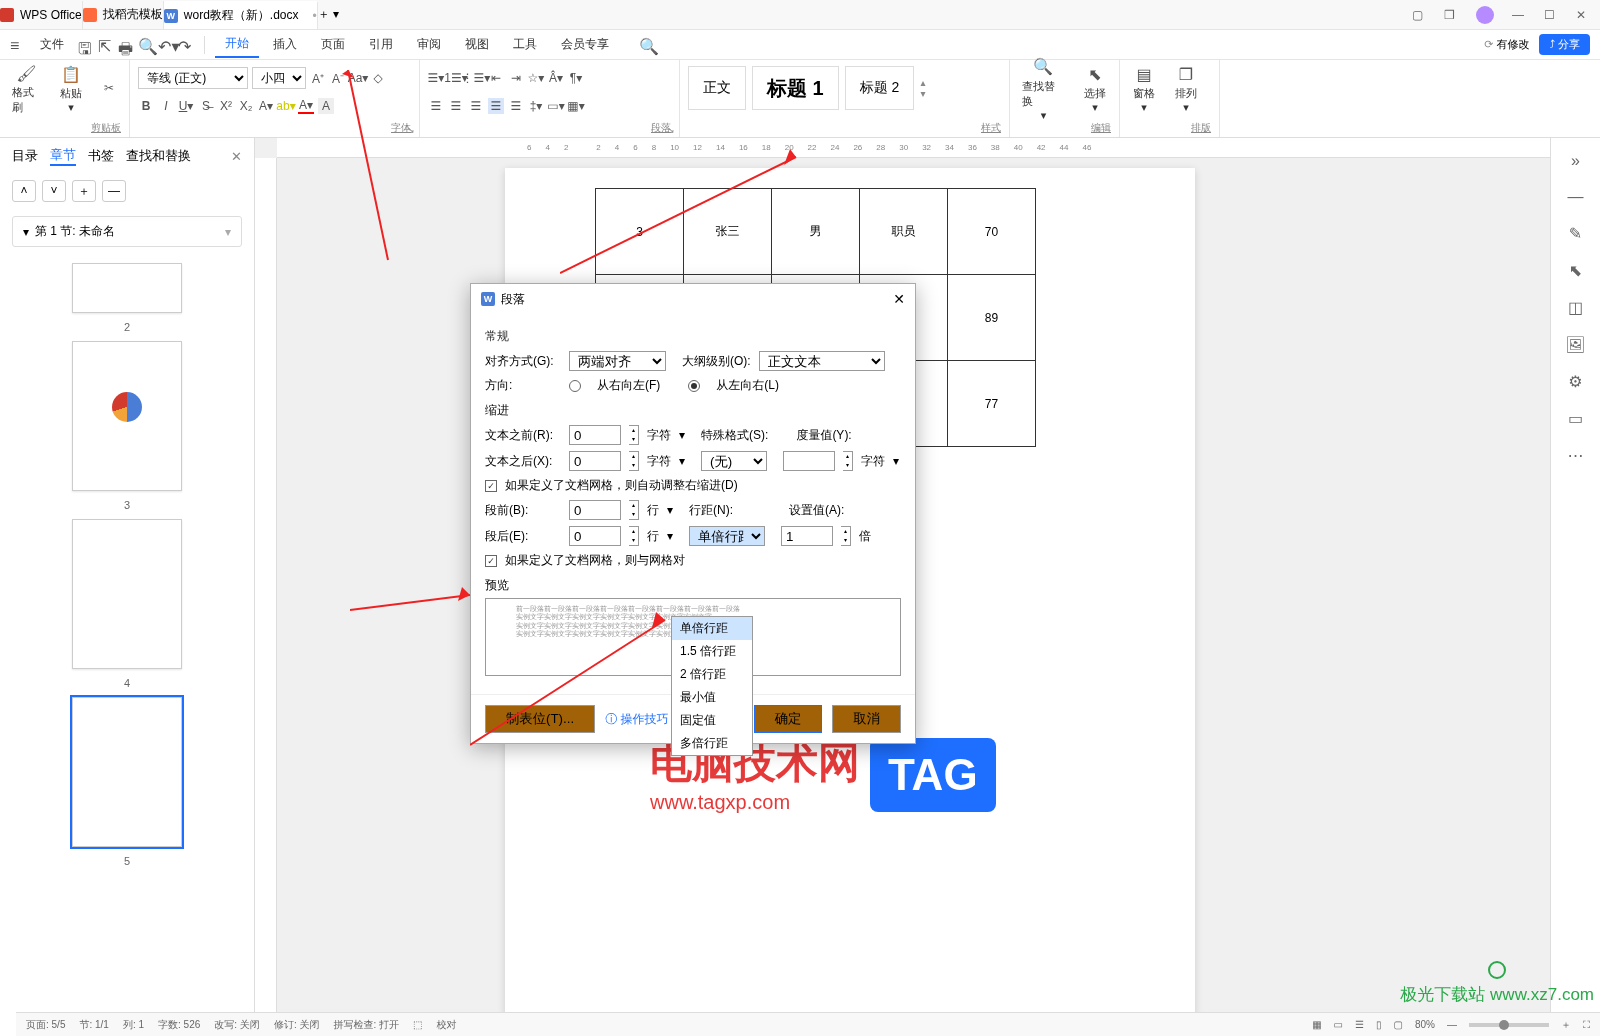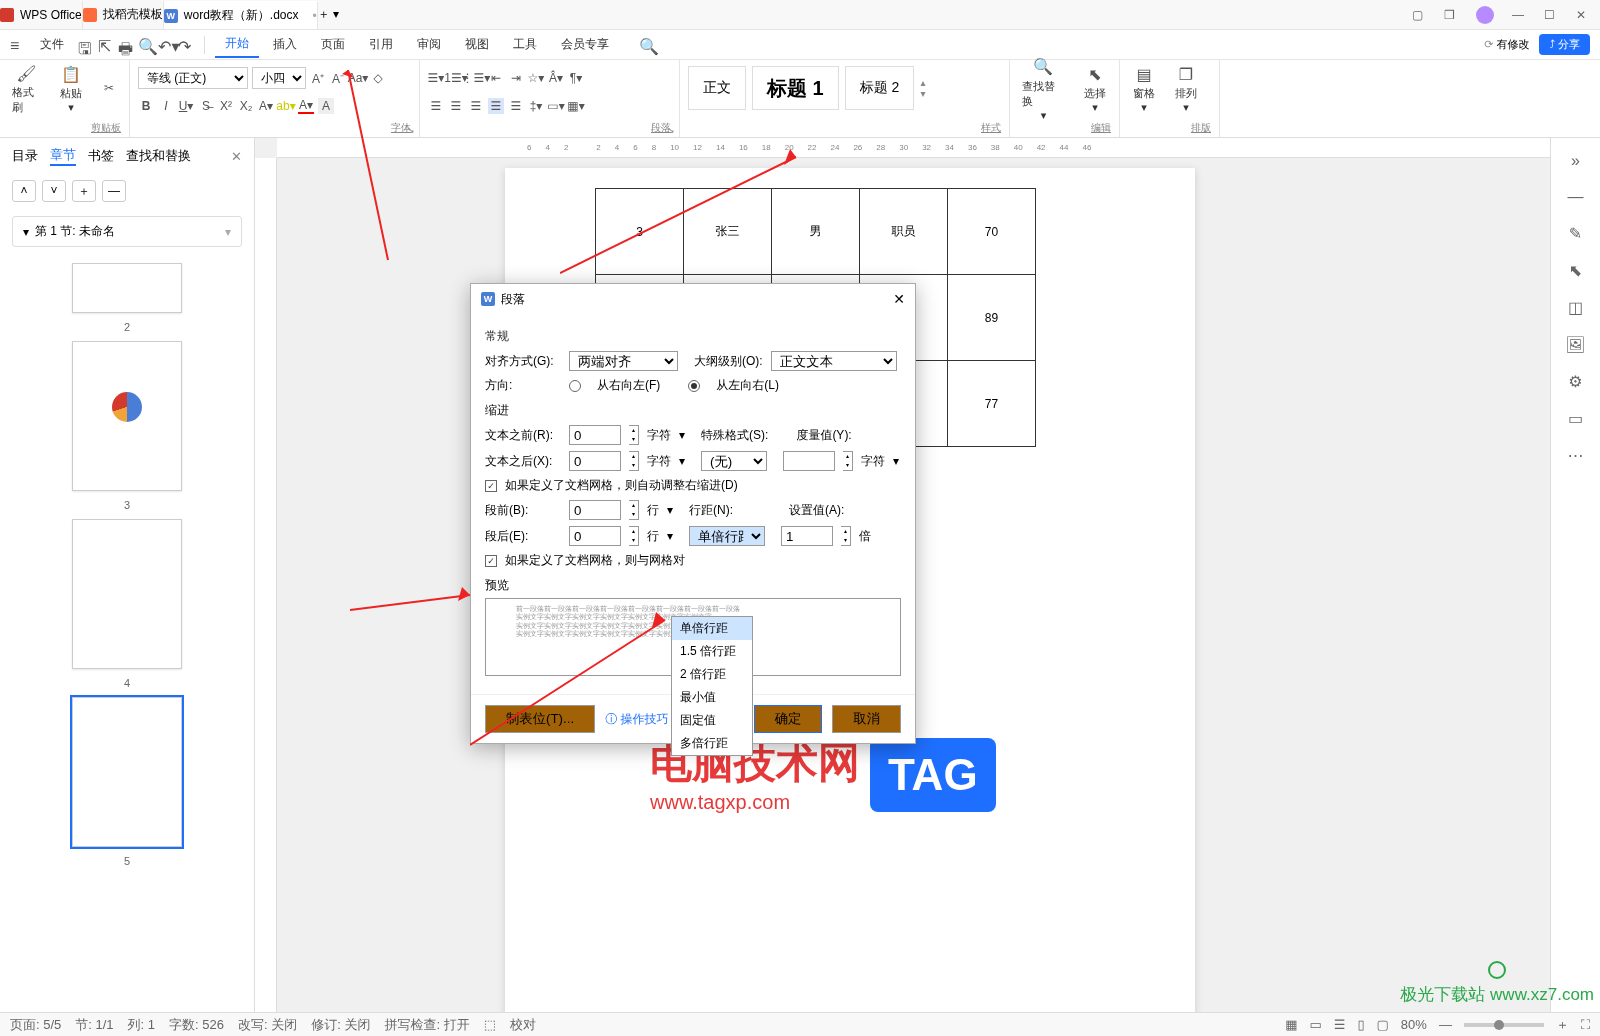--- a/index.html
+++ b/index.html
@@ -42,21 +42,21 @@
 .vruler { position: absolute; left: 0; top: 20px; bottom: 0; width: 22px; background: #fff; border-right: 1px solid #ddd; font-size: 8px; color: #888; }
 .hruler { position: absolute; left: 22px; right: 0; top: 0; height: 20px; background: #fff; border-bottom: 1px solid #ddd; font-size: 8px; color: #888; display:flex; align-items:center; padding-left:250px; gap:14px;}
 .page { position: absolute; left: 250px; top: 30px; width: 690px; height: 960px; background: #fff; box-shadow: 0 2px 8px rgba(0,0,0,0.15); }
 .doc-table { border-collapse: collapse; margin-left: 90px; margin-top: 20px; }
 .doc-table td { border: 1px solid #333; width: 88px; height: 86px; text-align: center; font-size: 12px; }
 .watermark { position: absolute; left: 650px; top: 735px; display: flex; align-items: center; gap: 10px; }
 .wm-text { font-size: 42px; font-weight: bold; color: #e63a3a; }
 .wm-tag { background: #1e6fff; color: #fff; font-size: 44px; font-weight: bold; padding: 12px 18px; border-radius: 8px; }
 .wm-url { font-size: 20px; color: #e63a3a; }
 .rightbar { position: absolute; right: 0; top: 138px; width: 50px; bottom: 24px; border-left: 1px solid #ddd; display: flex; flex-direction: column; align-items: center; gap: 18px; padding-top: 14px; color: #666; }
-.statusbar { position: absolute; left: 0; right: 0; bottom: 0; height: 24px; background: #f8f8f8; border-top: 1px solid #ddd; display: flex; align-items: center; font-size: 13px; color: #666; padding: 0 10px; gap: 14px; }
+.statusbar { position: absolute; left: 16px; right: 0; bottom: 0; height: 24px; background: #f8f8f8; border-top: 1px solid #ddd; display: flex; align-items: center; font-size: 10px; color: #666; padding: 0 10px; gap: 14px; }
 .statusbar .right { margin-left: auto; display: flex; gap: 12px; align-items: center; }
 .dialog { position: absolute; left: 470px; top: 283px; width: 446px; background: #fff; border: 1px solid #aaa; box-shadow: 0 4px 20px rgba(0,0,0,0.3); font-size: 12px; }
 .dlg-title { height: 30px; display: flex; align-items: center; padding: 0 10px; gap: 6px; }
 .dlg-close { margin-left: auto; font-size: 14px; }
 .dlg-tabs { display: flex; border-bottom: 1px solid #ccc; margin: 0 8px; }
 .dlg-tab { padding: 6px 14px; border: 1px solid #ccc; border-bottom: none; background: #fff; margin-bottom: -1px; }
 .dlg-tab.inactive { background: #f3f3f3; border-color: transparent transparent #ccc; }
 .dlg-body { padding: 10px 14px; }
 .dlg-row { display: flex; align-items: center; gap: 8px; margin: 6px 0; }
 .dlg-label { width: 76px; }
@@ -339,21 +339,21 @@
 <div class="dialog">
   <div class="dlg-title">
     <span class="tab-icon tab-w">W</span>
     <span>段落</span>
     <span class="dlg-close">✕</span>
   </div>
   <div class="dlg-body">
     <div style="color:#333;margin:4px 0">常规</div>
     <div class="dlg-row">
       <span class="dlg-label">对齐方式(G):</span>
-      <select class="dlg-sel" style="width:109px"><option>两端对齐</option></select>
+      <select class="dlg-sel" style="width:97px"><option>两端对齐</option></select>
       <span style="margin-left:8px">大纲级别(O):</span>
       <select class="dlg-sel" style="width:126px"><option>正文文本</option></select>
     </div>
     <div class="dlg-row">
       <span class="dlg-label">方向:</span>
       <label class="radio">
           <span class="radio-dot"></span>
           <span>从右向左(F)</span>
         </label>
       <label class="radio" style="margin-left:20px">

